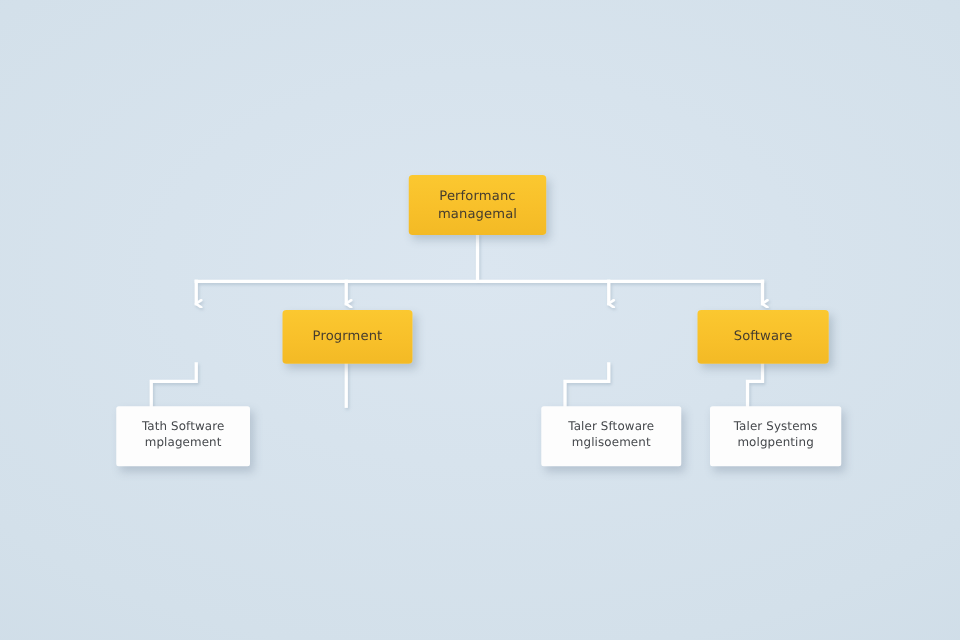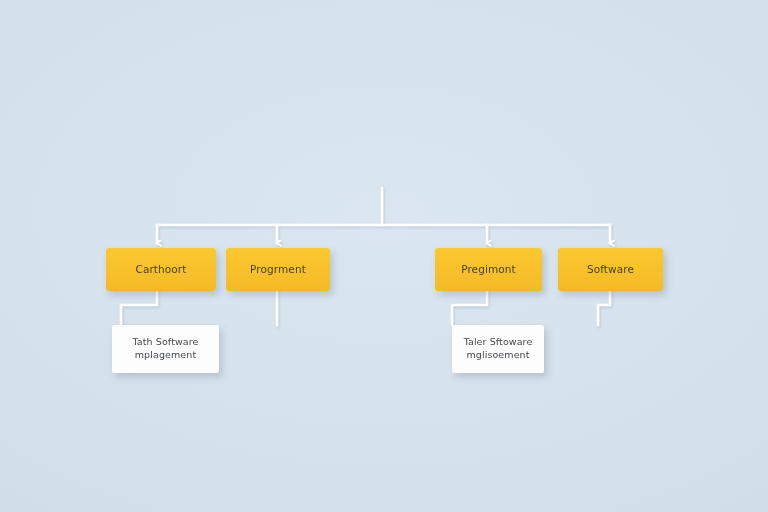--- a/index.html
+++ b/index.html
@@ -77,21 +77,21 @@
   }
 
   #root-node {
     left: 327px;
     top: 140px;
     width: 110px;
     height: 48px;
   }
 
   .lvl2 { top: 248px; height: 43px; }
-  .lvl3 { top: 325px; height: 48px; margin-left: 19px; }
+  .lvl3 { top: 325px; height: 48px; }
 </style>
 </head>
 <body>
 
 <div id="canvas">
 
   <svg id="connectors" viewBox="0 0 768 512" width="768" height="512" xmlns="http://www.w3.org/2000/svg">
     <defs>
       <filter id="softshadow" x="-40%" y="-40%" width="180%" height="180%">
         <feDropShadow dx="1.2" dy="1.6" stdDeviation="1.4" flood-color="#5d7competitor" flood-opacity="0"></feDropShadow>
@@ -115,42 +115,44 @@
       <path d="M487 225 L487 243" marker-end="url(#arrowdown)"></path>
       <path d="M610 225 L610 243" marker-end="url(#arrowdown)"></path>
 
       <path d="M157 291 L157 305 L121 305 L121 325"></path>
       <path d="M277 291 L277 305 L277 305 L277 325"></path>
       <path d="M487 291 L487 305 L452 305 L452 325"></path>
       <path d="M610 291 L610 305 L598 305 L598 325"></path>
     </g>
   </svg>
 
+  <div class="node yellow" id="root-node">
+    <span class="label">Performanc
+managemal</span>
+  </div>
 
-  <div class="node yellow lvl2" style="left:106px; width:110px;">
-    <span class="label">Carthoort</span>
-  </div>
 
   <div class="node yellow lvl2" style="left:226px; width:104px;">
     <span class="label">Progrment</span>
   </div>
 
-  <div class="node yellow lvl2" style="left:435px; width:107px;">
-    <span class="label">Pregimont</span>
-  </div>
 
   <div class="node yellow lvl2" style="left:558px; width:105px;">
     <span class="label">Software</span>
   </div>
 
   <div class="node white lvl3" style="left:93px; width:107px;">
     <span class="label">Tath Software
 mplagement</span>
   </div>
 
 
-  <div class="node white lvl3" style="left:433px; width:92px;">
+  <div class="node white lvl3" style="left:433px; width:112px;">
     <span class="label">Taler Sftoware
 mglisoement</span>
   </div>
 
+  <div class="node white lvl3" style="left:568px; width:105px;">
+    <span class="label">Taler Systems
+molgpenting</span>
+  </div>
 
 </div>
 
 </body></html>

